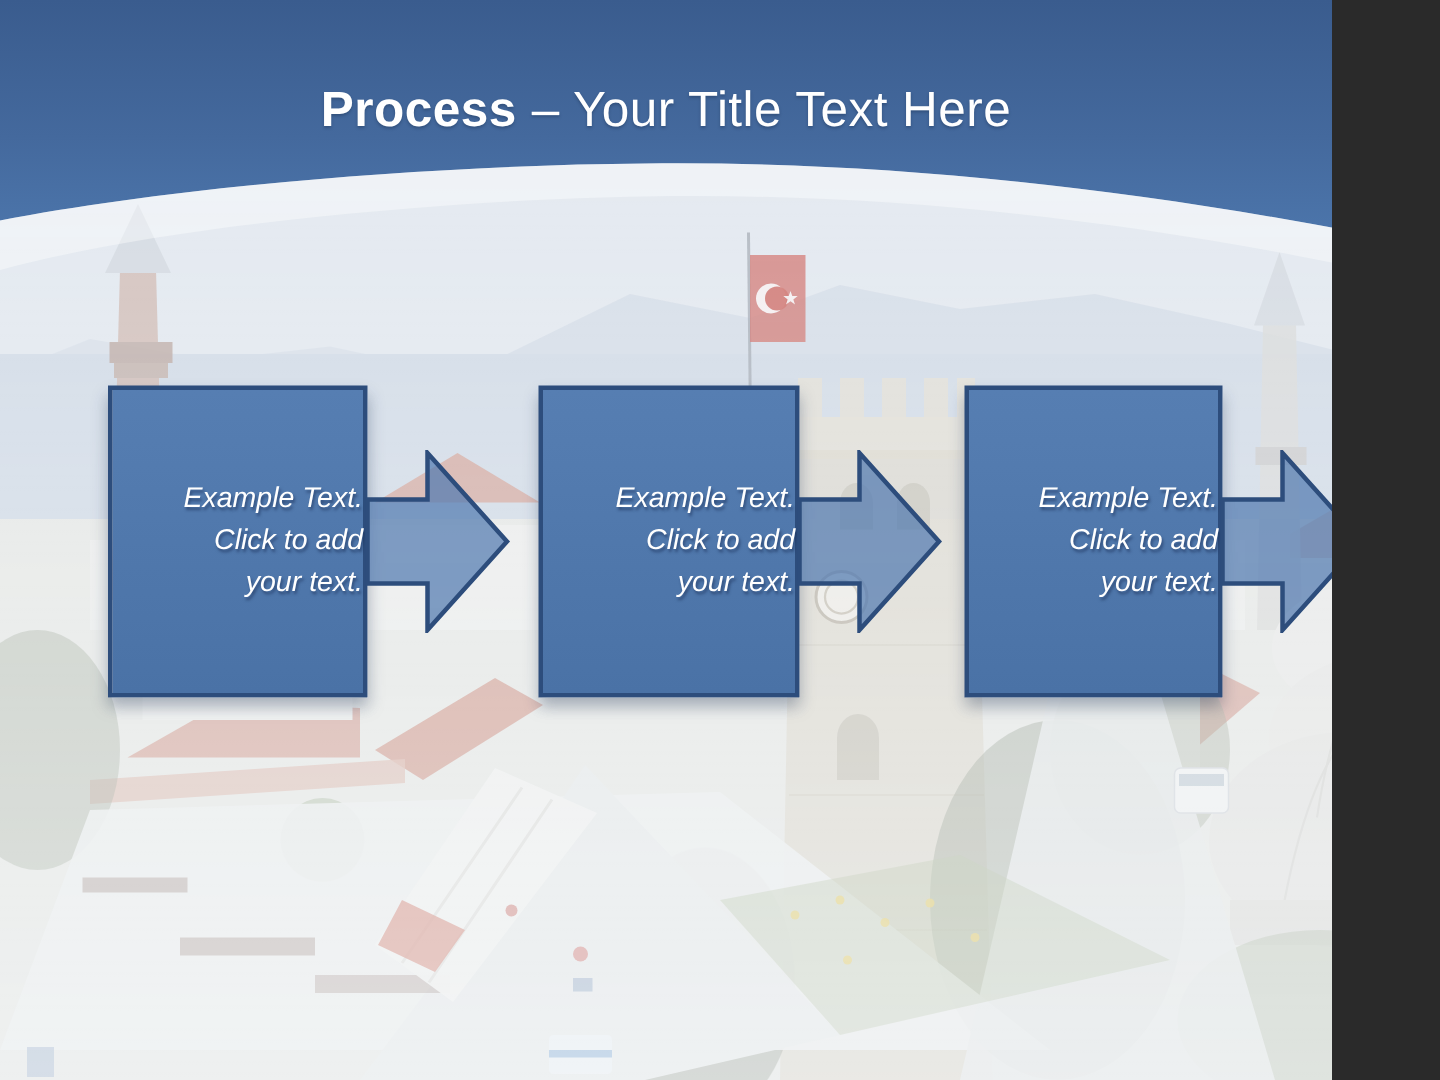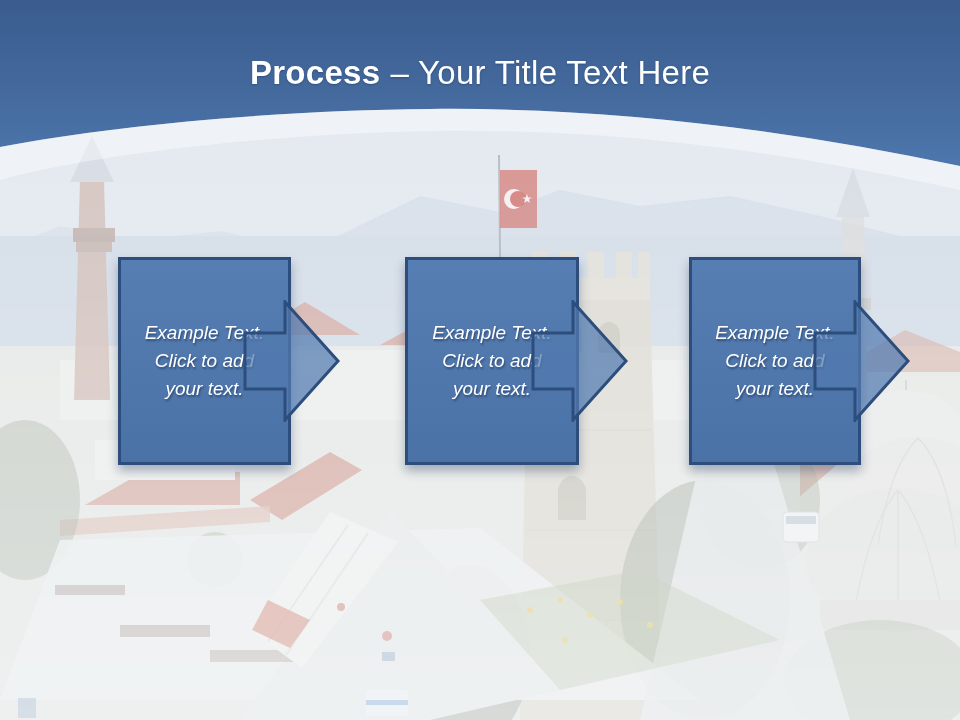--- a/index.html
+++ b/index.html
@@ -1,37 +1,36 @@
 <!DOCTYPE html>
 <html style="--header-top: #3a5c8e; --header-bottom: #4d77ad; --box-fill: #567eb2; --box-fill-dark: #4a72a6; --box-border: #2d4d7c; --arrow-fill: #527ab0; --text: #ffffff; --flag-red: #c8463c;"><head>
 <meta charset="utf-8">
 <style>
   html,body{margin:0;padding:0;background:#2a2a2a;}
   .slide{
-    position:relative;width:960px;height:720px;overflow:hidden;
+    position:relative;width:888px;height:720px;overflow:hidden;
     font-family:"Liberation Sans",sans-serif;background:#d946ef;
   }
   .photo-svg,.header-svg{position:absolute;top:0;left:0;display:block;}
   .slide-title{
     position:absolute;top:54px;left:0;width:100%;margin:0;
     text-align:center;color:var(--text,#ffffff);
     font-size:33px;font-weight:400;letter-spacing:.3px;line-height:38px;
     text-shadow:0 1px 2px rgba(20,40,70,.35);
   }
   .slide-title .t-bold{font-weight:700;margin-right:10px;}
   .step-box{
     position:absolute;top:257px;width:173px;height:208px;box-sizing:border-box;
     background:linear-gradient(180deg,var(--box-fill,#567eb2) 0%,var(--box-fill-dark,#4a72a6) 100%);
     border:3px solid var(--box-border,#2d4d7c);
     box-shadow:0 6px 10px rgba(25,45,80,.35);
-    display:flex;flex-direction:column;justify-content:center;align-items:center;
+    display:flex;flex-direction:column;justify-content:center;align-items:flex-end;
     color:var(--text,#ffffff);font-style:italic;font-size:19px;line-height:28px;
     text-align:center;text-shadow:1px 2px 2px rgba(25,45,85,.6);
     cursor:pointer;
-    margin-left:46px;
   }
   .box-1{left:72px;}
   .box-2{left:359px;width:174px;}
   .box-3{left:643px;width:172px;}
   .arrow-svg{position:absolute;top:300px;width:98px;height:122px;}
   .arrow-1{left:243px;}
   .arrow-2{left:531px;}
   .arrow-3{left:813px;}
   .arrow-poly{
     fill:rgba(82,122,176,.72);

